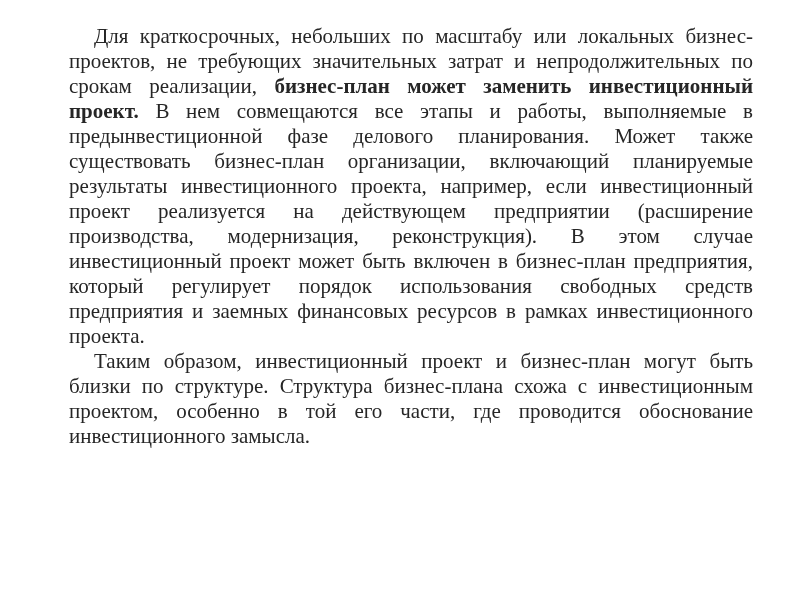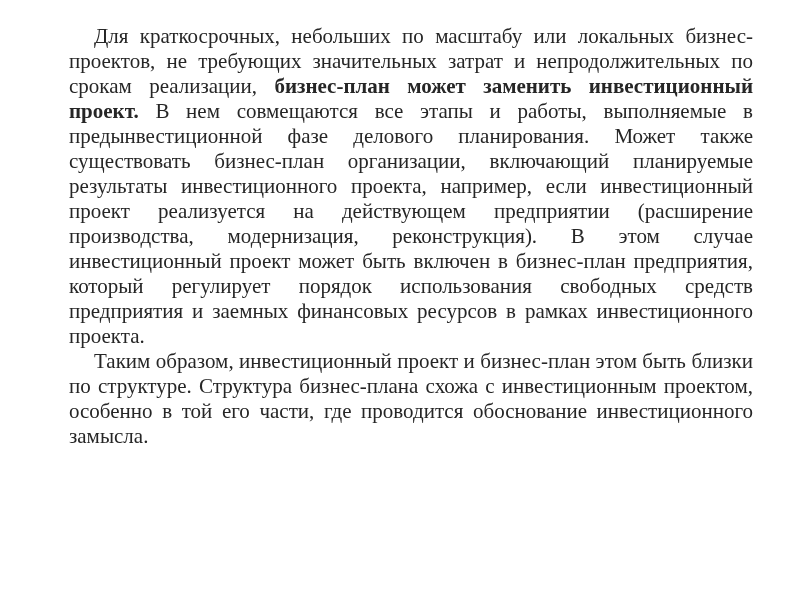--- a/index.html
+++ b/index.html
@@ -31,14 +31,14 @@
   }
   .para b {
     font-weight: bold;
   }
 </style>
 </head>
 <body>
 
 <div class="doc">
   <p class="para"><span>Для краткосрочных, небольших по масштабу или локальных бизнес-проектов, не требующих значительных затрат и непродолжительных по срокам реализации, </span><b>бизнес-план может заменить инвестиционный проект.</b><span> В нем совмещаются все этапы и работы, выполняемые в предынвестиционной фазе делового планирования. Может также существовать бизнес-план организации, включающий планируемые результаты инвестиционного проекта, например, если инвестиционный проект реализуется на действующем предприятии (расширение производства, модернизация, реконструкция). В этом случае инвестиционный проект может быть включен в бизнес-план предприятия, который регулирует порядок использования свободных средств предприятия и заемных финансовых ресурсов в рамках инвестиционного проекта.</span></p>
-  <p class="para"><span>Таким образом, инвестиционный проект и бизнес-план этом быть близки по структуре. Структура бизнес-плана схожа с инвестиционным проектом, особенно в той его части, где проводится обоснование инвестиционного замысла.</span></p>
+  <p class="para"><span>Таким образом, инвестиционный проект и бизнес-план могут быть близки по структуре. Структура бизнес-плана схожа с инвестиционным проектом, особенно в той его части, где проводится обоснование инвестиционного замысла.</span></p>
 </div>
 
 </body></html>

